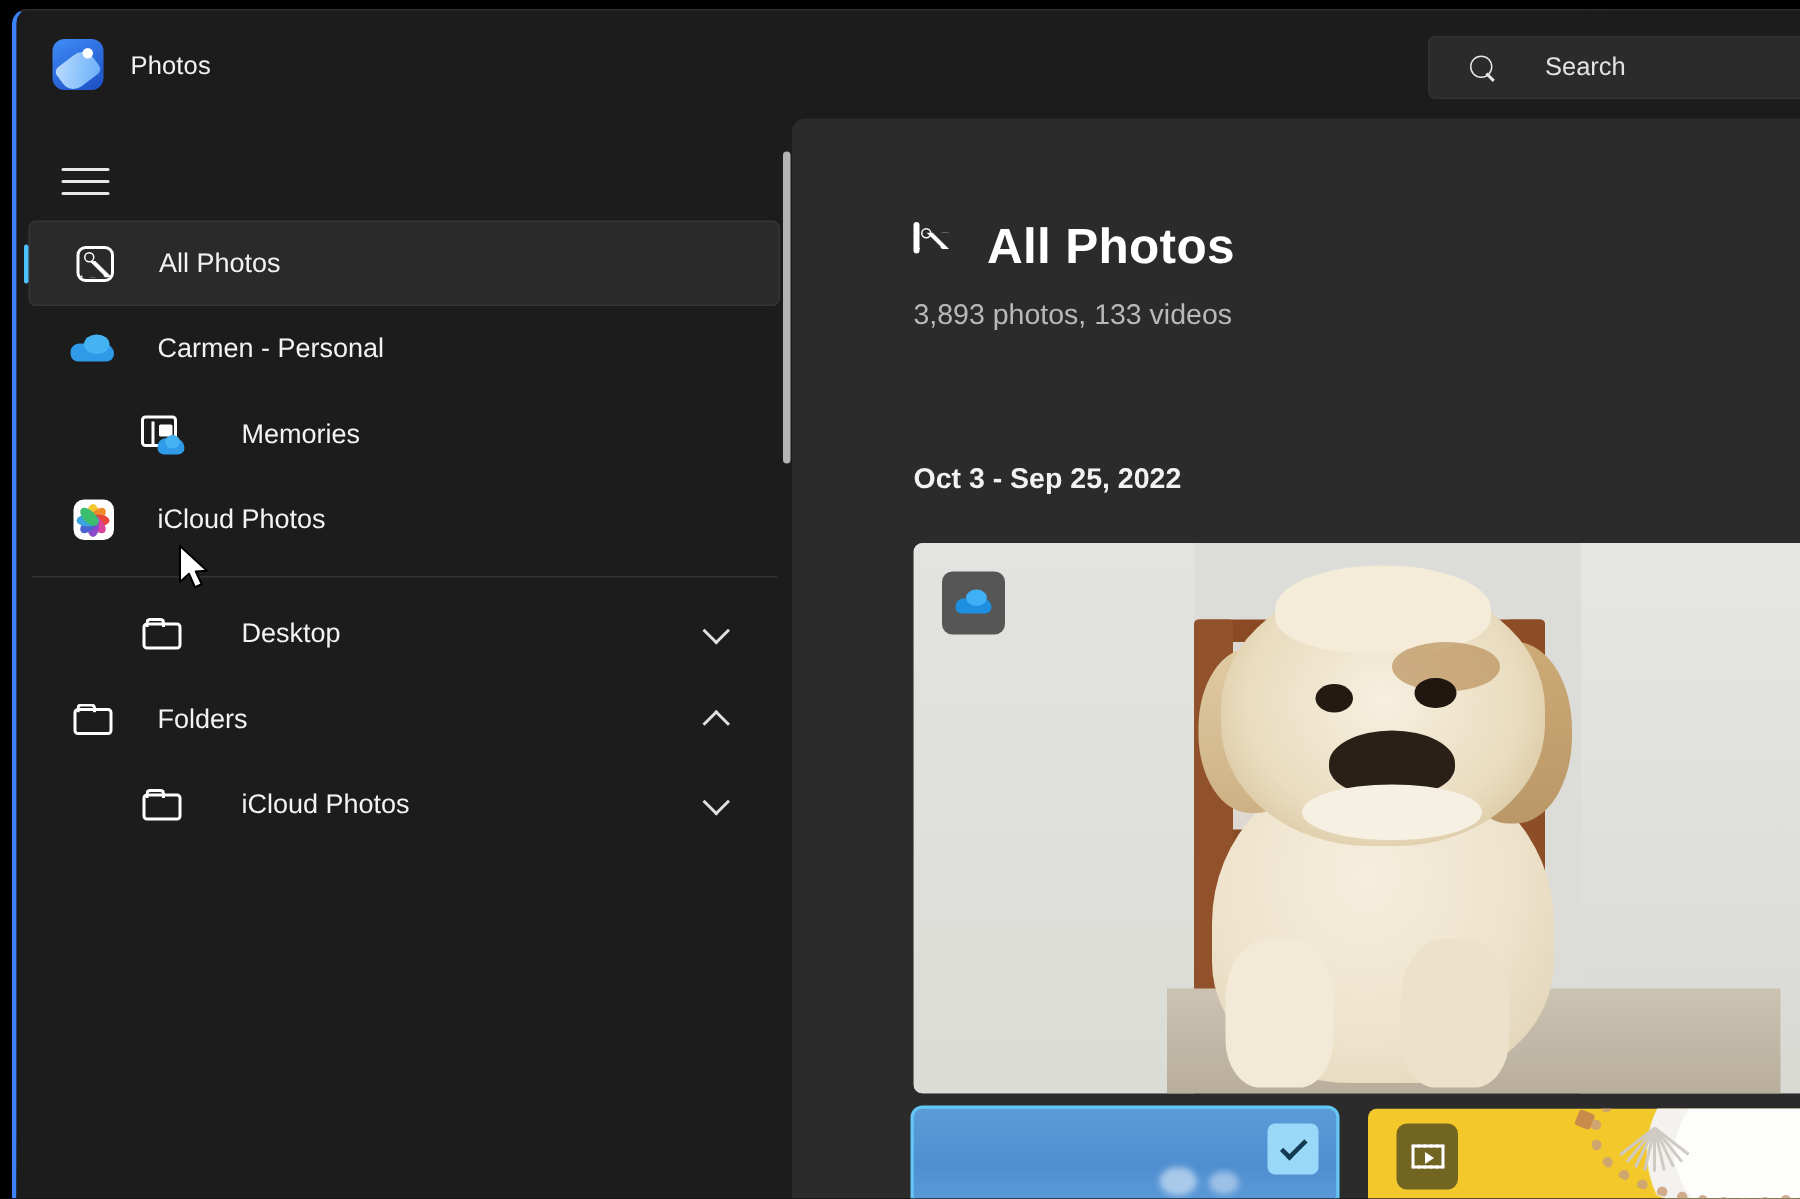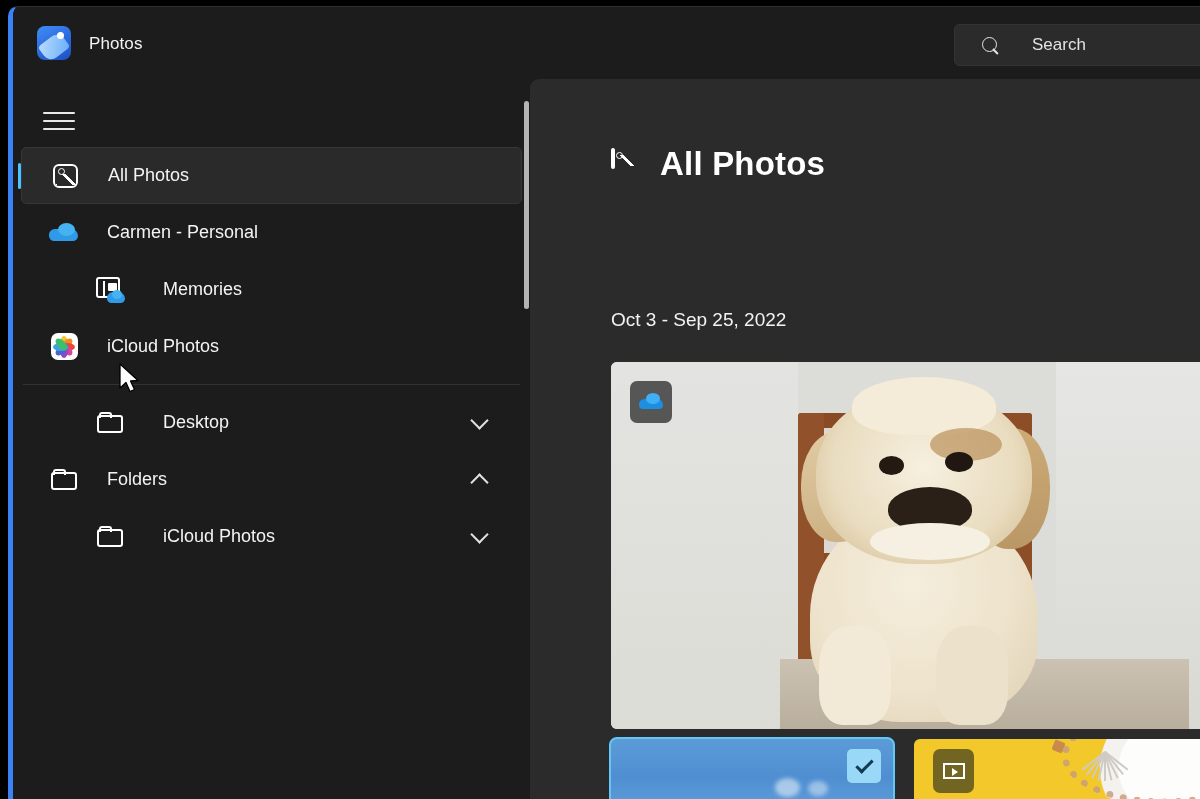--- a/index.html
+++ b/index.html
@@ -12,21 +12,21 @@
   }
   #app{
     position:absolute; left:0; top:0; width:1200px; height:799px;
     background:#000;
   }
   
   .window{
     position:absolute; left:8px; top:6px; width:1192px; height:793px;
     background:#1c1c1c;
     border-top-left-radius:10px;
-    border-left:5px solid #3b82f6;
+    border-left:3px solid #3b82f6;
     border-top:1px solid #2f2f2f;
     overflow:hidden;
   }
   
   .titlebar{
     position:absolute; left:0; top:0; width:100%; height:72px;
     background:#1c1c1c;
   }
   .app-icon{
     position:absolute; left:24px; top:19px; width:34px; height:34px;
@@ -196,21 +196,21 @@
   .page-title-row{ display:flex; align-items:center; }
   .page-title-icon{ width:30px; height:29px; margin-right:19px; flex:0 0 auto; }
   .page-title{
     font-size:33px; font-weight:bold; color:#ffffff; letter-spacing:.2px;
   }
   .page-sub{
     margin-top:17px; font-size:19px; color:#b9b9b9;
   }
   .date-head{
     position:absolute; left:81px; top:230px;
-    font-size:19px; font-weight:normal; color:#f2f2f2;
+    font-size:19px; font-weight:bold; color:#f2f2f2;
   }
   
   .grid{ position:absolute; left:81px; top:283px; right:0; bottom:0; }
   .cell{
     position:absolute; border-radius:6px; overflow:hidden; background:#3a3a3a;
   }
   .cell.big{ left:0; top:0; width:602px; height:367px; }
   .cell.b1{ left:0; top:377px; width:282px; height:70px; }
   .cell.b2{ left:303px; top:377px; width:380px; height:70px; }
   .badge{
@@ -425,20 +425,21 @@
 
     <div class="main">
 
       <div class="page-head">
         <div class="page-title-row">
           <span class="page-title-icon">
             <span class="ico-photo" style="width:29px;height:28px;"></span>
           </span>
           <span class="page-title">All Photos</span>
         </div>
+        <div class="page-sub">3,893 photos, 133 videos</div>
       </div>
 
       <div class="date-head">Oct 3 - Sep 25, 2022</div>
 
       <div class="grid">
 
         <div class="cell big">
           <div class="ph-dog">
             <div class="wallL"></div>
               <div class="wallR"></div>

